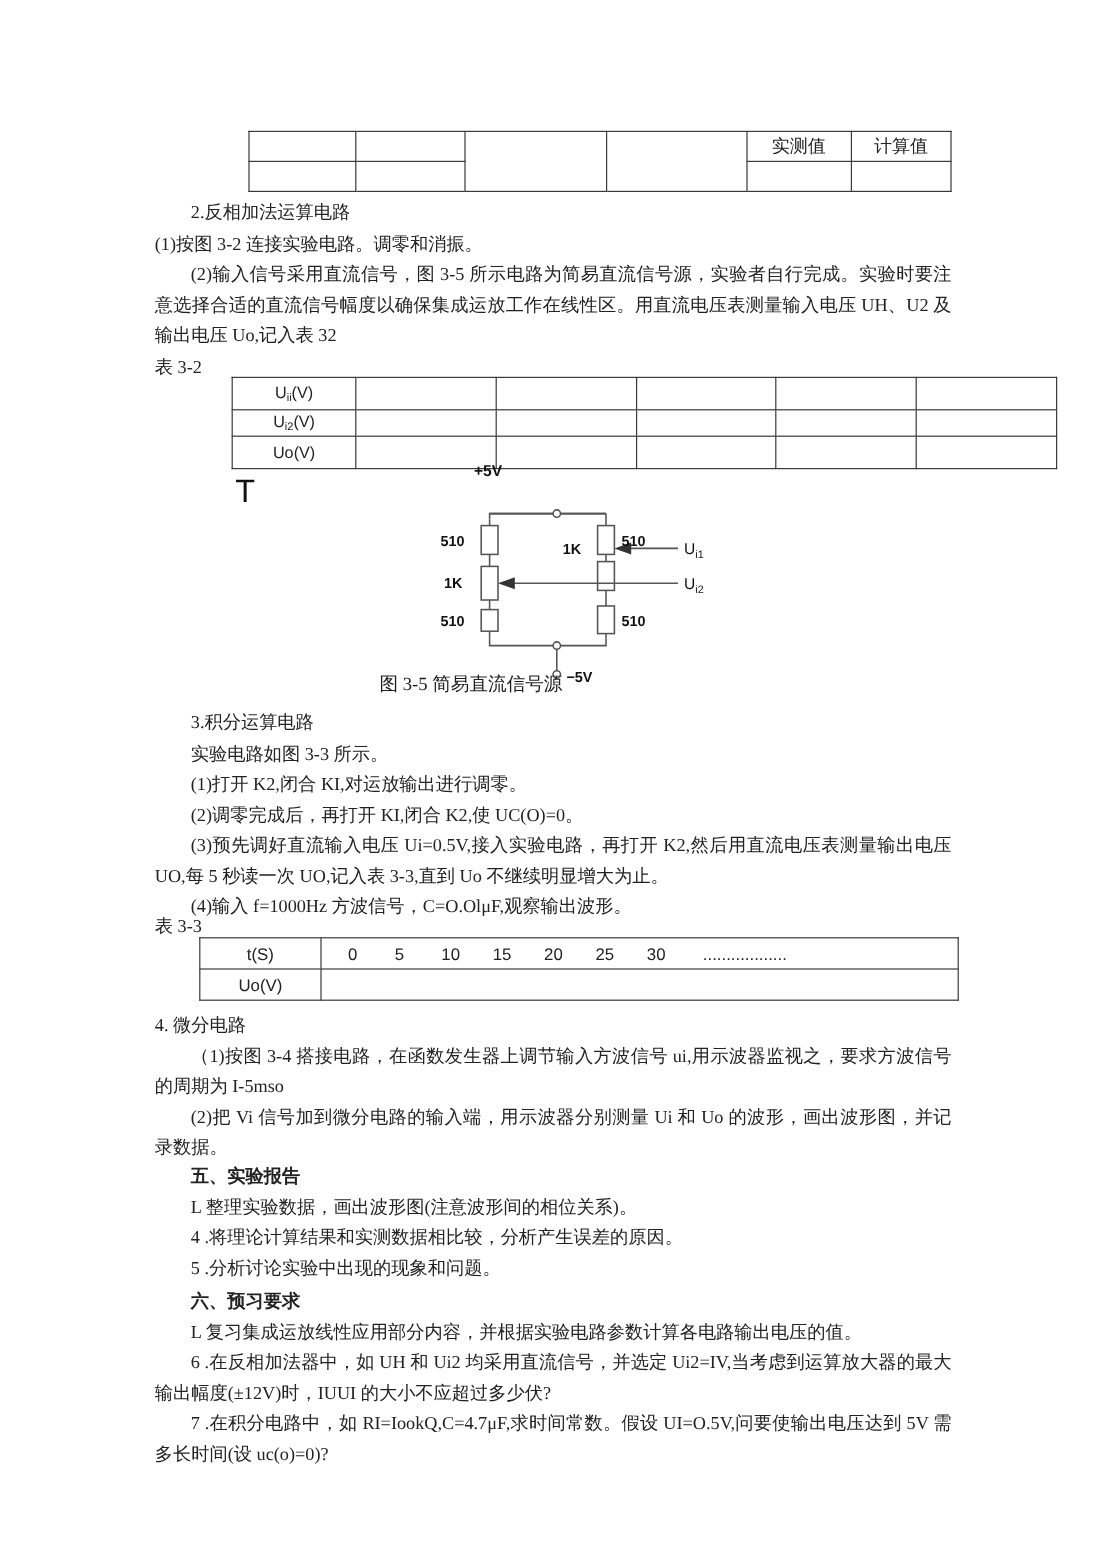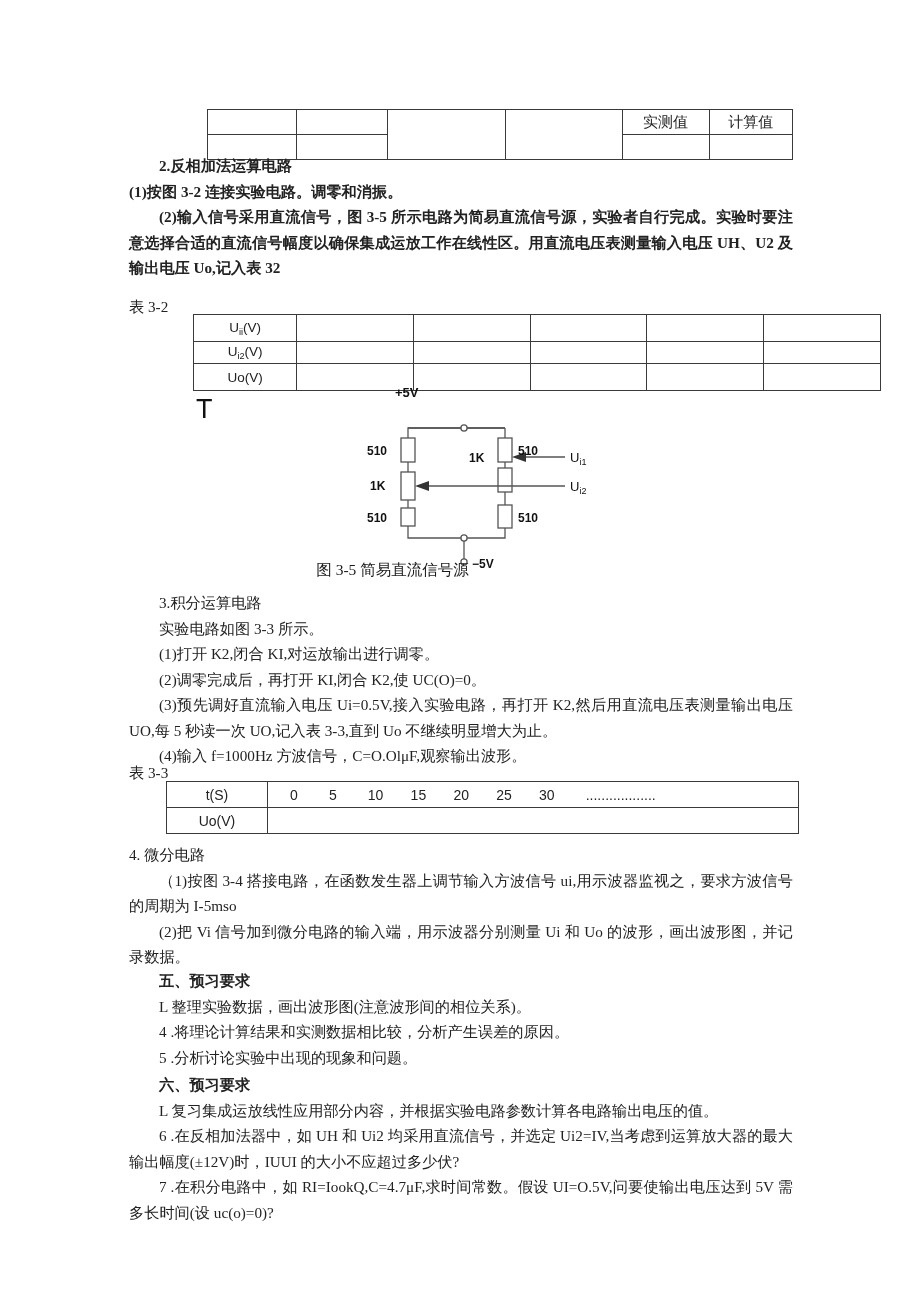--- a/index.html
+++ b/index.html
@@ -134,21 +134,21 @@
     </tr>
     <tr>
       <td></td>
       <td></td>
       <td></td>
       <td></td>
     </tr>
   </tbody>
     </table>
 
-  <div style="position:absolute; left:129px; top:153px; width:664px;font-weight:bold;">
+  <div style="position:absolute; left:129px; top:165px; width:664px;">
     <p class="para" style="text-indent:30px"><span>2</span><span>.反相加法运算电路</span></p>
     <p class="para">(1)按图 3-2 连接实验电路。调零和消振。</p>
     <p class="para indent">(2)输入信号采用直流信号，图 3-5 所示电路为简易直流信号源，实验者自行完成。实验时要注意选择合适的直流信号幅度以确保集成运放工作在线性区。用直流电压表测量输入电压 UH、U2 及输出电压 Uo,记入表 32</p>
   </div>
 
   <div style="position:absolute; left:129px; top:294px;">
     <span class="para">表 3-2</span>
   </div>
 
   <table id="table32" class="doc-table">
@@ -272,21 +272,21 @@
   </tbody>
     </table>
 
   <div style="position:absolute; left:129px; top:842px; width:664px;">
     <p class="para">4. 微分电路</p>
     <p class="para indent">（1)按图 3-4 搭接电路，在函数发生器上调节输入方波信号 ui,用示波器监视之，要求方波信号的周期为 I-5mso</p>
     <p class="para indent">(2)把 Vi 信号加到微分电路的输入端，用示波器分别测量 Ui 和 Uo 的波形，画出波形图，并记录数据。</p>
   </div>
 
   <div style="position:absolute; left:129px; top:968px; width:664px;">
-    <p class="para bold indent">五、预习要求</p>
+    <p class="para bold indent">五、实验报告</p>
     <p class="para indent">L 整理实验数据，画出波形图(注意波形间的相位关系)。</p>
     <p class="para indent">4 .将理论计算结果和实测数据相比较，分析产生误差的原因。</p>
     <p class="para indent">5 .分析讨论实验中出现的现象和问题。</p>
   </div>
 
   <div style="position:absolute; left:129px; top:1072px; width:664px;">
     <p class="para bold indent">六、预习要求</p>
     <p class="para indent">L 复习集成运放线性应用部分内容，并根据实验电路参数计算各电路输出电压的值。</p>
     <p class="para indent">6 .在反相加法器中，如 UH 和 Ui2 均采用直流信号，并选定 Ui2=IV,当考虑到运算放大器的最大输出幅度(±12V)时，IUUI 的大小不应超过多少伏?</p>
     <p class="para indent">7 .在积分电路中，如 RI=IookQ,C=4.7μF,求时间常数。假设 UI=O.5V,问要使输出电压达到 5V 需多长时间(设 uc(o)=0)?</p>

